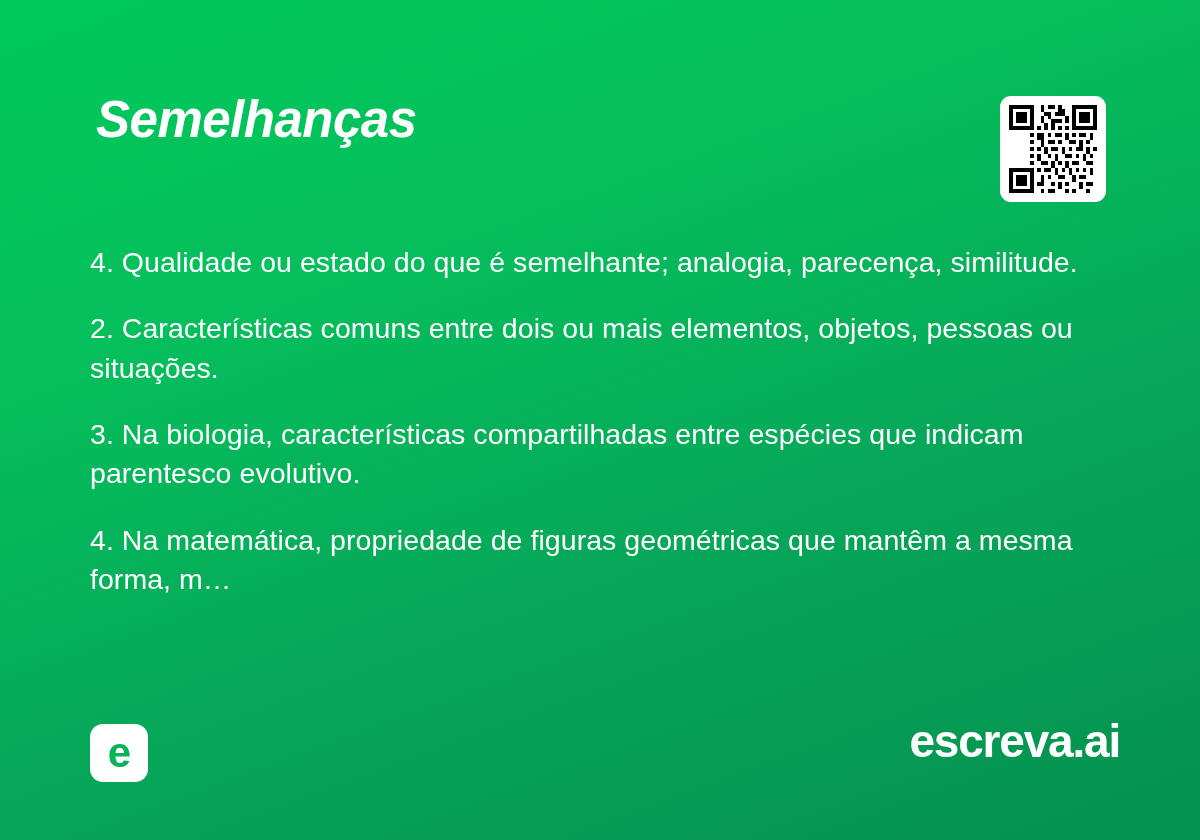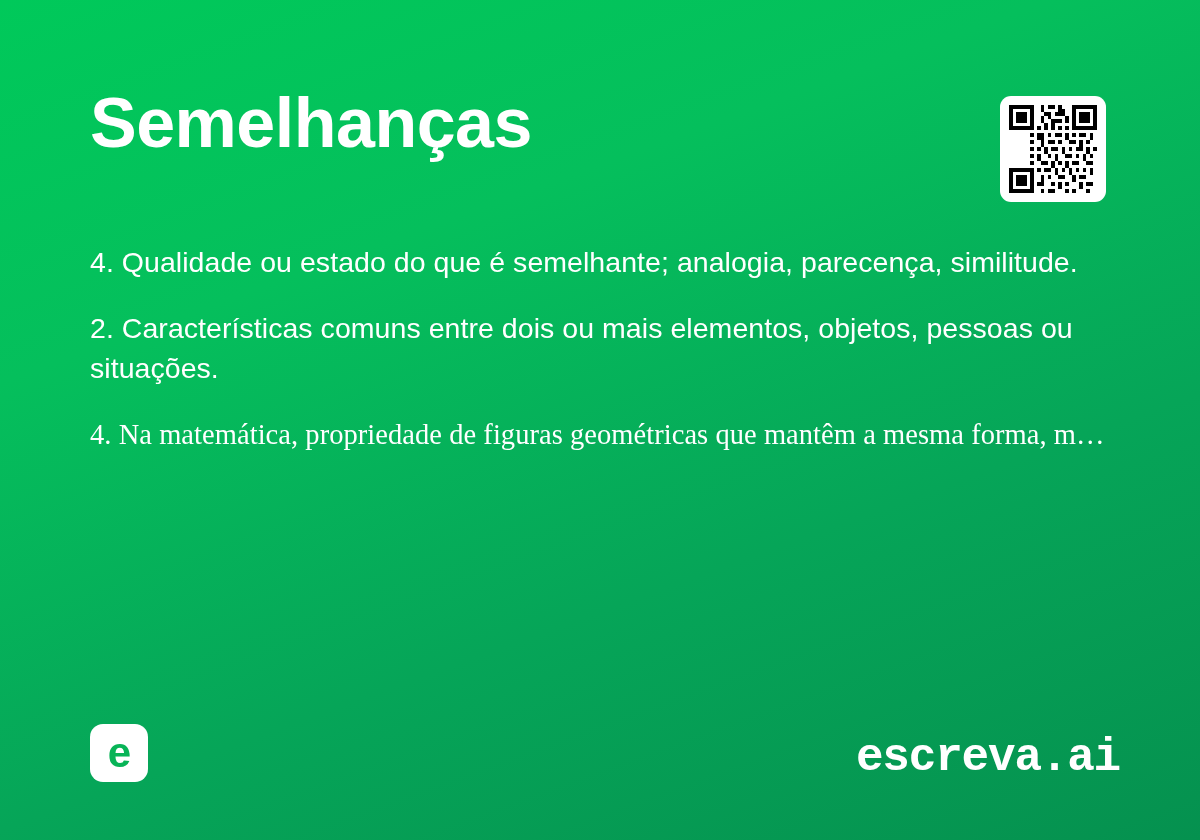--- a/index.html
+++ b/index.html
@@ -28,26 +28,27 @@
     left: 90px;
     top: 0;
     right: 80px;
     bottom: 0;
   }
 
   .title {
     position: absolute;
     left: 0;
     top: 88px;
-    margin: 0;
-    color: #ffffff;
-    font-size: 70px;
+    margin: 6px;
+    color: #ffffff;
+    font-size: 51px;
     line-height: 1.02;
     font-weight: bold;
     letter-spacing: -0.5px;
+    font-style: italic;
   }
 
   .subtitle {
     position: absolute;
     left: 0;
     top: 168px;
     margin: 0;
     color: #ffffff;
     font-size: 27px;
     font-weight: normal;
@@ -64,21 +65,20 @@
   .definition {
     color: #ffffff;
     font-size: 28.5px;
     line-height: 1.38;
     margin: 0 0 27px 0;
     letter-spacing: 0.05px;
   }
 
   .definition:last-child {
     margin-bottom: 0;
-    font-family: Liberation Serif, serif;
   }
 
   
   .qr {
     position: absolute;
     right: 14px;
     top: 96px;
     width: 106px;
     height: 106px;
     background: #ffffff;
@@ -101,39 +101,39 @@
     font-size: 42px;
     font-weight: bold;
     line-height: 58px;
     text-align: center;
     letter-spacing: -1px;
   }
 
   .brand {
     position: absolute;
     right: 0;
-    bottom: 56px;
+    bottom: 72px;
     color: #ffffff;
     font-size: 46px;
     font-weight: bold;
     letter-spacing: -1.2px;
-    font-family: Liberation Mono, monospace;
   }
 </style>
 </head>
 <body>
 
 <div class="card">
   <div class="card-inner">
 
     <h1 class="title">Semelhanças</h1>
 
     <div class="definitions">
       <p class="definition">4. Qualidade ou estado do que é semelhante; analogia, parecença, similitude.</p>
       <p class="definition">2. Características comuns entre dois ou mais elementos, objetos, pessoas ou situações.</p>
+      <p class="definition">3. Na biologia, características compartilhadas entre espécies que indicam parentesco evolutivo.</p>
       <p class="definition">4. Na matemática, propriedade de figuras geométricas que mantêm a mesma forma, m…</p>
     </div>
 
     <div class="qr">
       <svg viewBox="0 0 25 25" shape-rendering="crispEdges" aria-hidden="true">
         <rect width="25" height="25" fill="#ffffff"></rect>
         <g fill="#000000">
 
           <rect x="0" y="0" width="7" height="1"></rect>
             <rect x="0" y="6" width="7" height="1"></rect>

